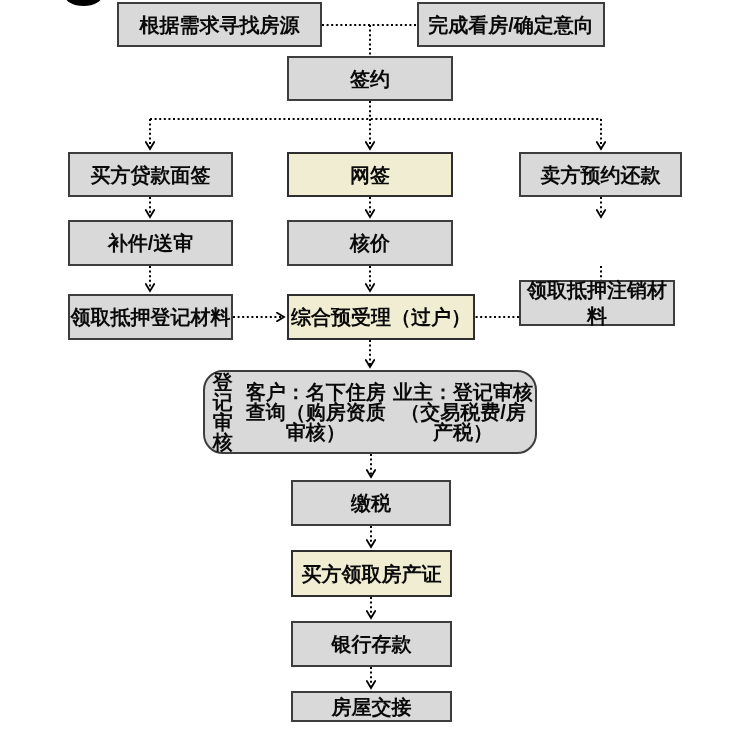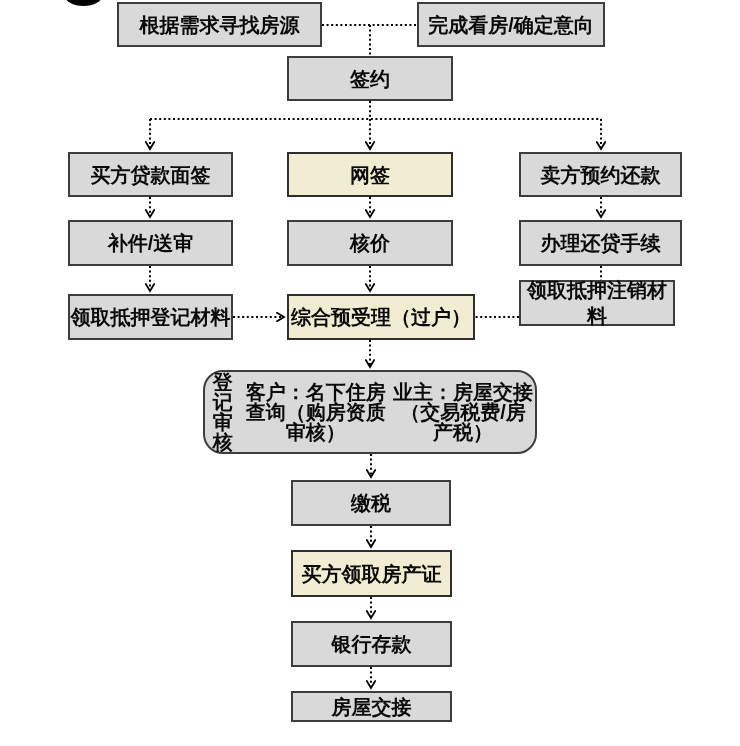--- a/index.html
+++ b/index.html
@@ -138,32 +138,31 @@
   <div class="node" style="left:68px;top:152px;width:165px;height:45px">买方贷款面签</div>
 
   <div class="node hl" style="left:287px;top:152px;width:166px;height:45px">网签</div>
 
   <div class="node" style="left:519px;top:152px;width:163px;height:45px">卖方预约还款</div>
 
   <div class="node" style="left:68px;top:220px;width:165px;height:46px">补件/送审</div>
 
   <div class="node" style="left:287px;top:220px;width:166px;height:46px">核价</div>
 
-  <div class="node" style="left:519px;top:220px;width:163px;height:46px">办理还贷手续</div>
 
   <div class="node" style="left:68px;top:294px;width:165px;height:46px">领取抵押登记材料</div>
 
   <div class="node hl" style="left:287px;top:294px;width:188px;height:46px">综合预受理（过户）</div>
 
   <div class="node" style="left:519px;top:280px;width:156px;height:46px">领取抵押注销材料</div>
 
   <div class="node multi" style="left:203px;top:370px;width:334px;height:84px">
     <span class="l">登记审核</span>
     <span class="l">客户：名下住房查询（购房资质审核）</span>
-    <span class="l">业主：房屋交接（交易税费/房产税）</span>
+    <span class="l">业主：登记审核（交易税费/房产税）</span>
   </div>
 
   <div class="node" style="left:291px;top:480px;width:160px;height:46px">缴税</div>
 
   <div class="node" style="left:291px;top:621px;width:161px;height:46px">银行存款</div>
 
   <div class="node hl" style="left:291px;top:550px;width:161px;height:47px">买方领取房产证</div>
 
   <div class="node" style="left:291px;top:691px;width:161px;height:31px">房屋交接</div>
 

